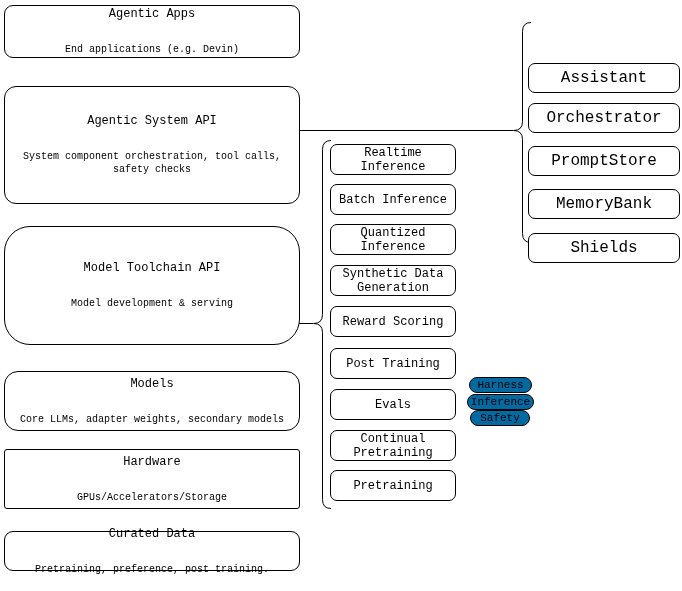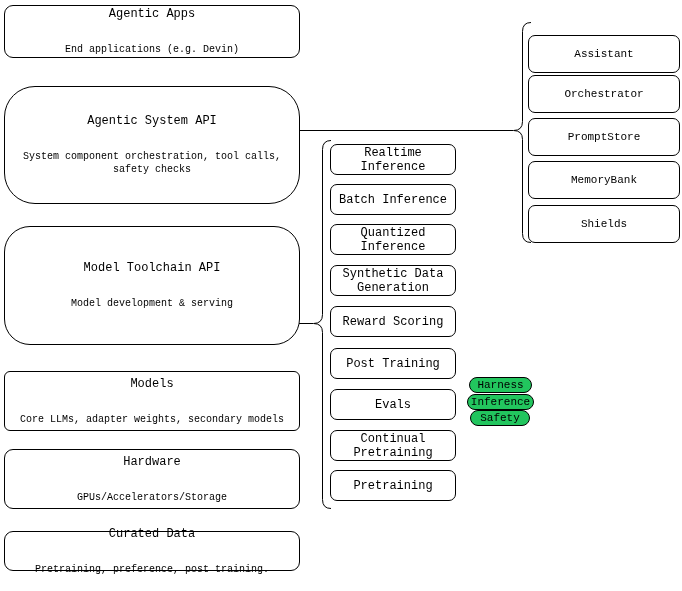--- a/index.html
+++ b/index.html
@@ -32,26 +32,26 @@
     z-index: 2;
   }
   .lbox { left: 4px; width: 296px; }
   .title { font-size: 12px; line-height: 15px; }
   .subtitle { font-size: 10px; line-height: 13px; margin-top: 21px; }
   .mbox {
     left: 330px; width: 126px; height: 31px;
     border-radius: 7px; font-size: 12px;
   }
   .rbox {
-    left: 528px; width: 152px; height: 38px;
-    border-radius: 7px; font-size: 11px;
+    left: 528px; width: 152px; height: 30px;
+    border-radius: 7px; font-size: 16px; margin-top: 28px;
   }
   .pill {
     position: absolute;
-    background: #22c55e;
+    background: #0369a1;
     border: 1px solid #000000;
     border-radius: 999px;
     box-sizing: border-box;
     height: 16px;
     display: flex;
     align-items: center;
     justify-content: center;
     font-size: 11px;
     z-index: 3;
   }
@@ -70,36 +70,36 @@
     <path fill="none" stroke="#000000" stroke-width="1" d="M 331 140.5 Q 322.5 140.5 322.5 149.5 L 322.5 314.5 Q 322.5 323.5 313.5 323.5 Q 322.5 323.5 322.5 332.5 L 322.5 499.5 Q 322.5 508.5 331 508.5"></path>
 
     <path fill="none" stroke="#000000" stroke-width="1" d="M 531 22.5 Q 522.5 22.5 522.5 31.5 L 522.5 121.5 Q 522.5 130.5 513.5 130.5 Q 522.5 130.5 522.5 139.5 L 522.5 233.5 Q 522.5 242.5 531 242.5"></path>
   </svg>
 
   <div class="box lbox" style="top:5px;height:53px;border-radius:9px">
     <div class="title">Agentic Apps</div>
     <div class="subtitle">End applications (e.g. Devin)</div>
   </div>
 
-  <div class="box lbox" style="top:86px;height:118px;border-radius:31px">
+  <div class="box lbox" style="top:86px;height:118px;border-radius:12px">
     <div class="title">Agentic System API</div>
     <div class="subtitle">System component orchestration, tool calls, safety checks</div>
   </div>
 
   <div class="box lbox" style="top:226px;height:119px;border-radius:26px">
     <div class="title">Model Toolchain API</div>
     <div class="subtitle">Model development &amp; serving</div>
   </div>
 
-  <div class="box lbox" style="top:371px;height:60px;border-radius:6px">
+  <div class="box lbox" style="top:371px;height:60px;border-radius:14px">
     <div class="title">Models</div>
     <div class="subtitle">Core LLMs, adapter weights, secondary models</div>
   </div>
 
-  <div class="box lbox" style="top:449px;height:60px;border-radius:9px">
+  <div class="box lbox" style="top:449px;height:60px;border-radius:3px">
     <div class="title">Hardware</div>
     <div class="subtitle">GPUs/Accelerators/Storage</div>
   </div>
 
   <div class="box lbox" style="top:531px;height:40px;border-radius:9px">
     <div class="title">Curated Data</div>
     <div class="subtitle">Pretraining, preference, post training.</div>
   </div>
 
   <div class="box mbox" style="top:144px">

